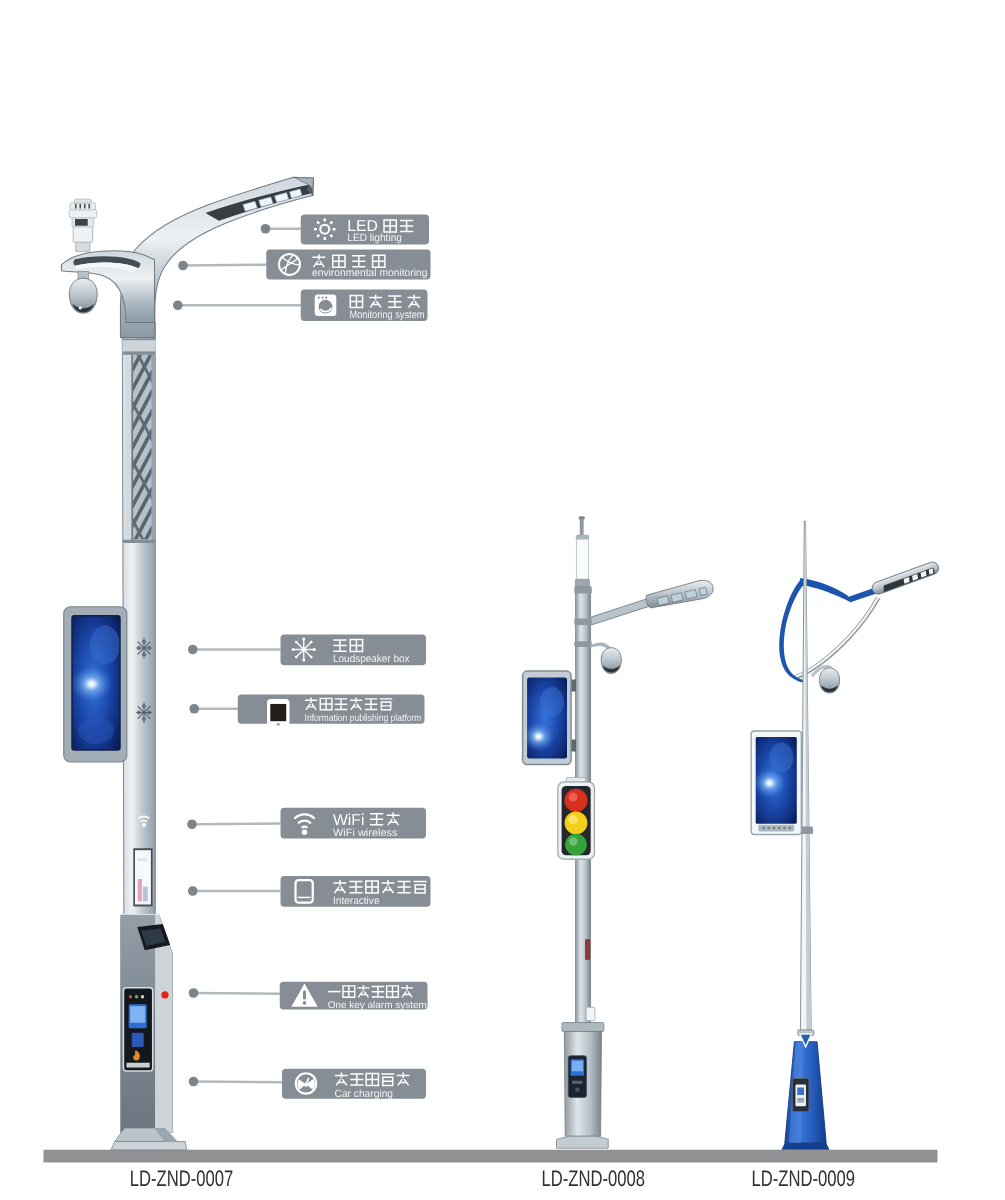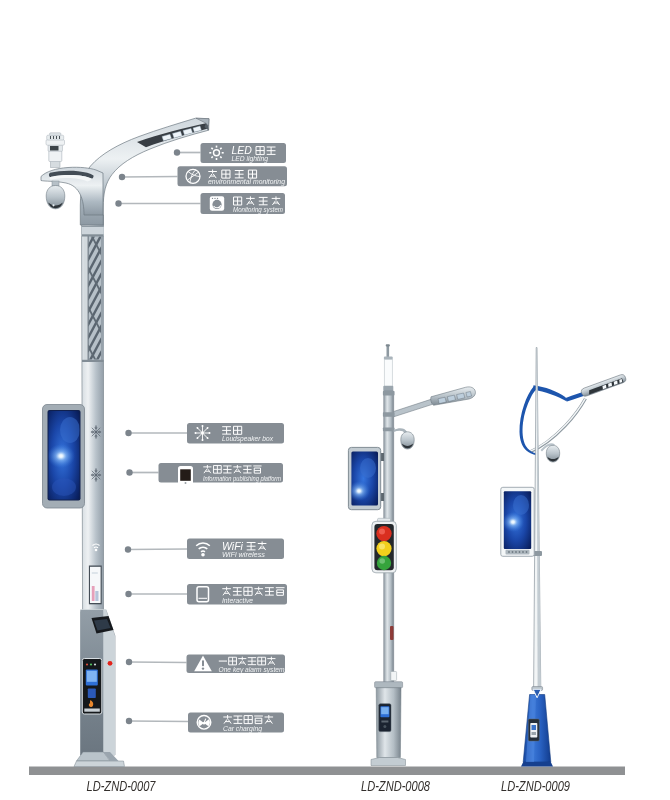--- a/index.html
+++ b/index.html
@@ -1,17 +1,17 @@
 <!DOCTYPE html>
 <html><head>
 <meta charset="utf-8">
 <style>
   html,body{margin:0;padding:0;background:#ffffff;}
   #page{position:relative;width:650px;height:800px;background:#ffffff;overflow:hidden;
-        font-family:"Liberation Sans", sans-serif;font-style:italic;}
+        font-family:"Liberation Sans", sans-serif;}
   svg{display:block;}
 </style>
 </head>
 <body>
 <div id="page">
 <svg width="670" height="800" viewBox="0 0 670 800">
 <defs>
   <linearGradient id="poleBody" x1="0" y1="0" x2="1" y2="0">
     <stop offset="0" stop-color="#d5dce1"></stop>
     <stop offset="0.3" stop-color="#eef1f3"></stop>

